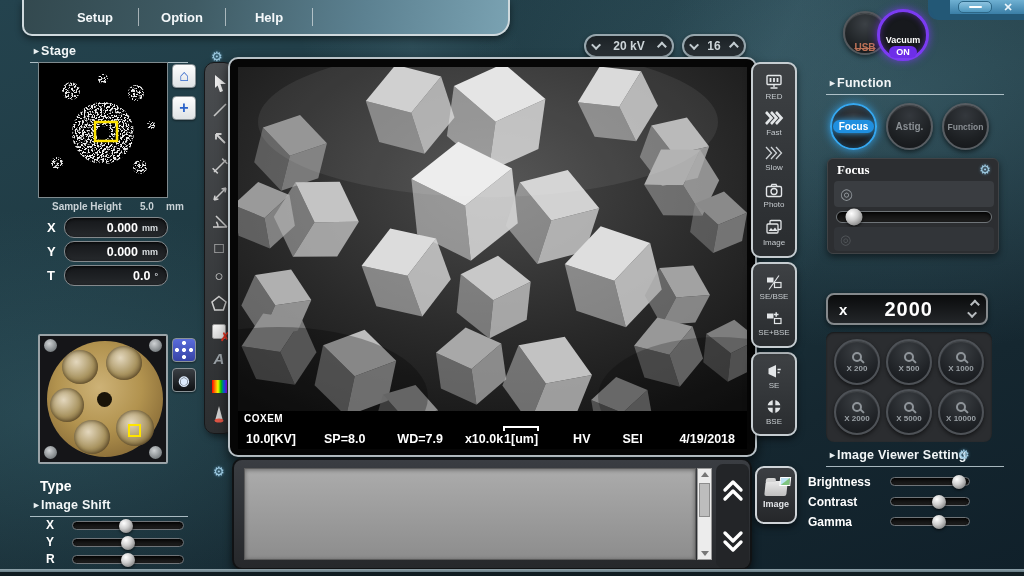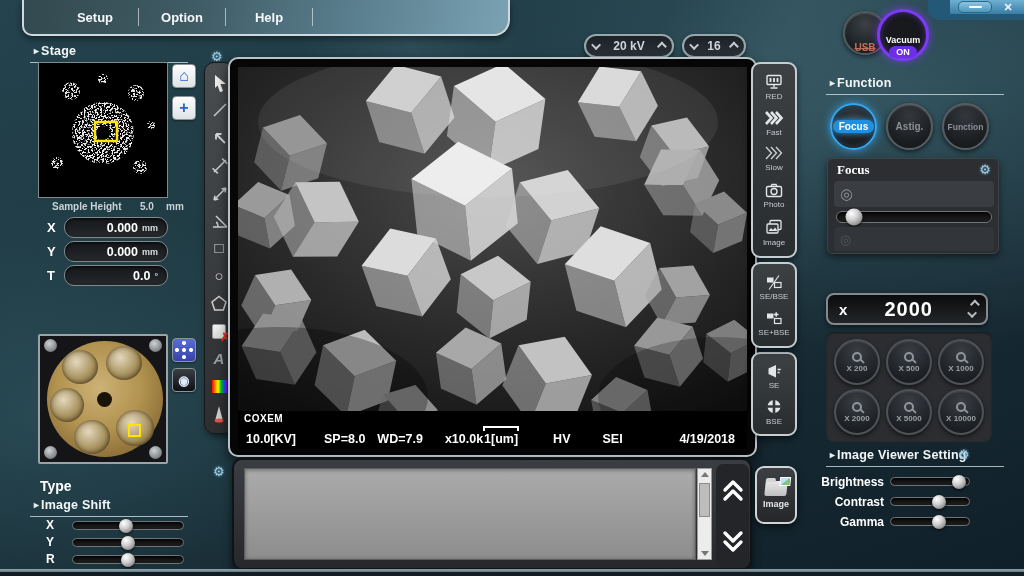--- a/index.html
+++ b/index.html
@@ -115,21 +115,21 @@
 #magbox .v{flex:1;text-align:center;color:#fff;font-weight:bold;font-size:20px;letter-spacing:1px}
 #magbox .spincol{display:flex;flex-direction:column;gap:3px;margin-right:9px}
 #presets{position:absolute;left:826px;top:332px;width:166px;height:110px;background:#2b2d30;border-radius:8px;
  display:grid;grid-template-columns:repeat(3,1fr);gap:4px;padding:7px;box-shadow:inset 0 1px 2px rgba(0,0,0,.5)}
 .porb{width:46px;height:46px;border-radius:50%;justify-self:center;display:flex;flex-direction:column;align-items:center;justify-content:center;
  background:radial-gradient(circle at 50% 25%,#3a3e42,#202327 62%,#141619);border:2px solid #4e5257;
  box-shadow:0 2px 4px rgba(0,0,0,.55), inset 0 1px 1px rgba(255,255,255,.1);color:#9aa0a5;font-weight:bold;font-size:8px}
 .lens{width:10px;height:10px;border:2px solid #8f959a;border-radius:50%;position:relative;margin-bottom:2px}
 .lens::after{content:"";position:absolute;width:6px;height:2px;background:#8f959a;right:-5px;bottom:-2px;transform:rotate(45deg);border-radius:1px}
 
-.vslabel{position:absolute;width:76px;text-align:right;color:#fff;font-weight:bold;font-size:12px}
+.vslabel{position:absolute;width:76px;color:#fff;font-weight:bold;font-size:12px}
 
 #gallery{position:absolute;left:232px;top:458px;width:520px;height:112px;border:2px solid #101214;border-radius:10px;
  background:linear-gradient(#3a3d42,#26282b);box-shadow:0 4px 9px rgba(0,0,0,.6)}
 #gallery .gray{position:absolute;left:10px;top:8px;width:452px;height:92px;border:1px solid #5c5c5c;
  background:linear-gradient(#ababab,#8d8d8d);box-shadow:inset 0 1px 4px rgba(0,0,0,.4)}
 #gallery .sbar{position:absolute;left:463px;top:8px;width:15px;height:92px;background:#ececec;border:1px solid #9a9a9a}
 #gallery .sthumb{position:absolute;left:1px;top:14px;width:11px;height:34px;background:#bdbdbd;border:1px solid #8d8d8d}
 .sarr{position:absolute;left:3px;width:0;height:0;border-left:4px solid transparent;border-right:4px solid transparent}
 #gallery .chevcol{position:absolute;left:482px;top:4px;width:33px;height:104px;background:#232528;border-radius:7px;
  display:flex;flex-direction:column;align-items:center;justify-content:space-around}
@@ -382,21 +382,21 @@
         <ellipse cx="250" cy="55" rx="230" ry="75" fill="#ffffff" opacity="0.07"></ellipse>
         <ellipse cx="40" cy="330" rx="150" ry="70" fill="#000000" opacity="0.28"></ellipse>
         <ellipse cx="480" cy="330" rx="120" ry="60" fill="#000000" opacity="0.22"></ellipse>
       </svg>
     </div>
     <div id="statusbar">
       <div id="brand">COXEM</div>
       <div id="stline">
         <span class="f" style="width:70px">10.0[KV]</span>
         <span class="f" style="margin-left:8px">SP=8.0</span>
-        <span class="f" style="margin-left:12px">WD=7.9</span>
+        <span class="f" style="margin-left:32px">WD=7.9</span>
         <span class="f" style="margin-left:22px">x10.0k</span>
         <div class="scalebox" style="">
           <div class="scalebar"></div>
           <span class="f">1[um]</span>
         </div>
         <span class="f" style="margin-left:34px">HV</span>
         <span class="f" style="margin-left:32px">SEI</span>
         <span class="f" style="margin-left:auto;margin-right:4px">4/19/2018</span>
       </div>
     </div>

